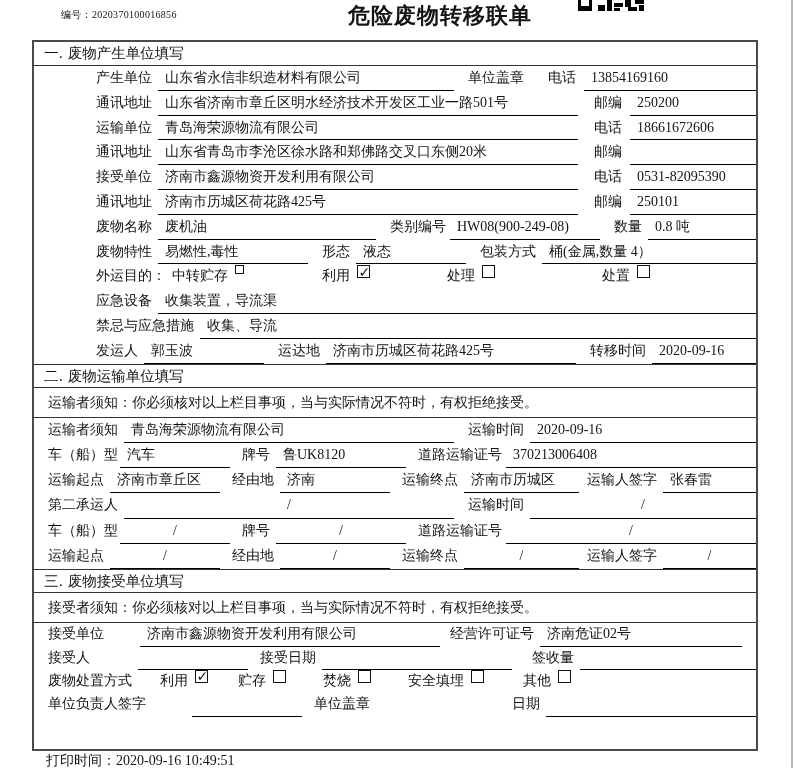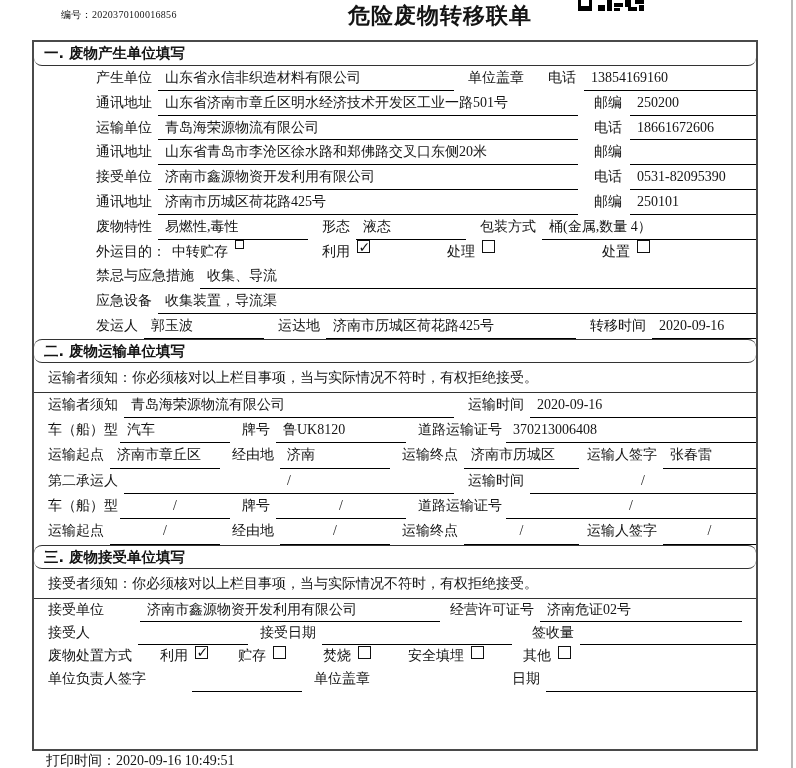--- a/index.html
+++ b/index.html
@@ -12,21 +12,21 @@
   .doc-title { position:absolute; left:calc(50% + 42px); transform:translateX(-50%); top:1px;
                font-family:"DejaVu Sans","Liberation Sans",sans-serif; font-weight:bold;
                font-size:22px; letter-spacing:1px; white-space:nowrap; }
   .qr-frag { position:absolute; left:578px; top:0; width:66px; height:11px; }
 
   .form-box { position:absolute; left:32px; top:40px; width:726px; height:711px;
               border:2px solid #4a4a4a; background:#fff; }
 
   .sec-header { height:24px; line-height:23px; padding-left:10px;
                 font-family:"DejaVu Sans","Liberation Sans",sans-serif;
-                font-weight:bold; font-size:14.5px; border-bottom:1.5px solid #333;border-radius:8px; }
+                font-weight:normal; font-size:14.5px; border-bottom:1.5px solid #333; }
   .sec-header.mid { border-top:1.5px solid #333; }
 
   .notice { height:30px; line-height:29px; padding-left:14px; font-size:14px;
             border-bottom:1.5px solid #333; }
 
   .row { display:flex; padding-left:14px; padding-right:0; font-size:14px; }
   .s1 .row { height:24.8px; line-height:24.2px;margin-left:48px; }
   .s2 .row { height:25.3px; line-height:24.8px; }
   .s3 .row { height:23.3px; line-height:22.8px; }
 
@@ -109,20 +109,28 @@
       <span class="uv flex">0531-82095390</span>
     </div>
 
     <div class="row">
       <span class="lb" style="width:62px">通讯地址</span>
       <span class="uv" style="width:420px">济南市历城区荷花路425号</span>
       <span class="lb" style="width:36px;margin-left:16px">邮编</span>
       <span class="uv flex">250101</span>
     </div>
 
+    <div class="row">
+      <span class="lb" style="width:62px">废物名称</span>
+      <span class="uv" style="width:218px">废机油</span>
+      <span class="lb" style="width:60px;margin-left:14px">类别编号</span>
+      <span class="uv" style="width:150px">HW08(900-249-08)</span>
+      <span class="lb" style="width:34px;margin-left:14px">数量</span>
+      <span class="uv flex">0.8 吨</span>
+    </div>
 
     <div class="row">
       <span class="lb" style="width:62px">废物特性</span>
       <span class="uv" style="width:150px">易燃性,毒性</span>
       <span class="lb" style="width:34px;margin-left:14px">形态</span>
       <span class="uv" style="width:110px">液态</span>
       <span class="lb" style="width:62px;margin-left:14px">包装方式</span>
       <span class="uv flex">桶(金属,数量 4）</span>
     </div>
 
@@ -141,27 +149,27 @@
         <span class="cb"></span>
       </span>
       <span class="opt">
         <span>处置</span>
         <span class="cb"></span>
       </span>
     </div>
 
 
     <div class="row">
+      <span class="lb" style="width:62px">应急设备</span>
+      <span class="uv flex">收集装置，导流渠</span>
+    </div>
+
+    <div class="row">
       <span class="lb" style="width:104px">禁忌与应急措施</span>
       <span class="uv flex">收集、导流</span>
-    </div>
-
-    <div class="row">
-      <span class="lb" style="width:62px">应急设备</span>
-      <span class="uv flex">收集装置，导流渠</span>
     </div>
 
     <div class="row">
       <span class="lb" style="width:48px">发运人</span>
       <span class="uv" style="width:120px">郭玉波</span>
       <span class="lb" style="width:48px;margin-left:14px">运达地</span>
       <span class="uv" style="width:250px">济南市历城区荷花路425号</span>
       <span class="lb" style="width:62px;margin-left:14px">转移时间</span>
       <span class="uv flex">2020-09-16</span>
     </div>

